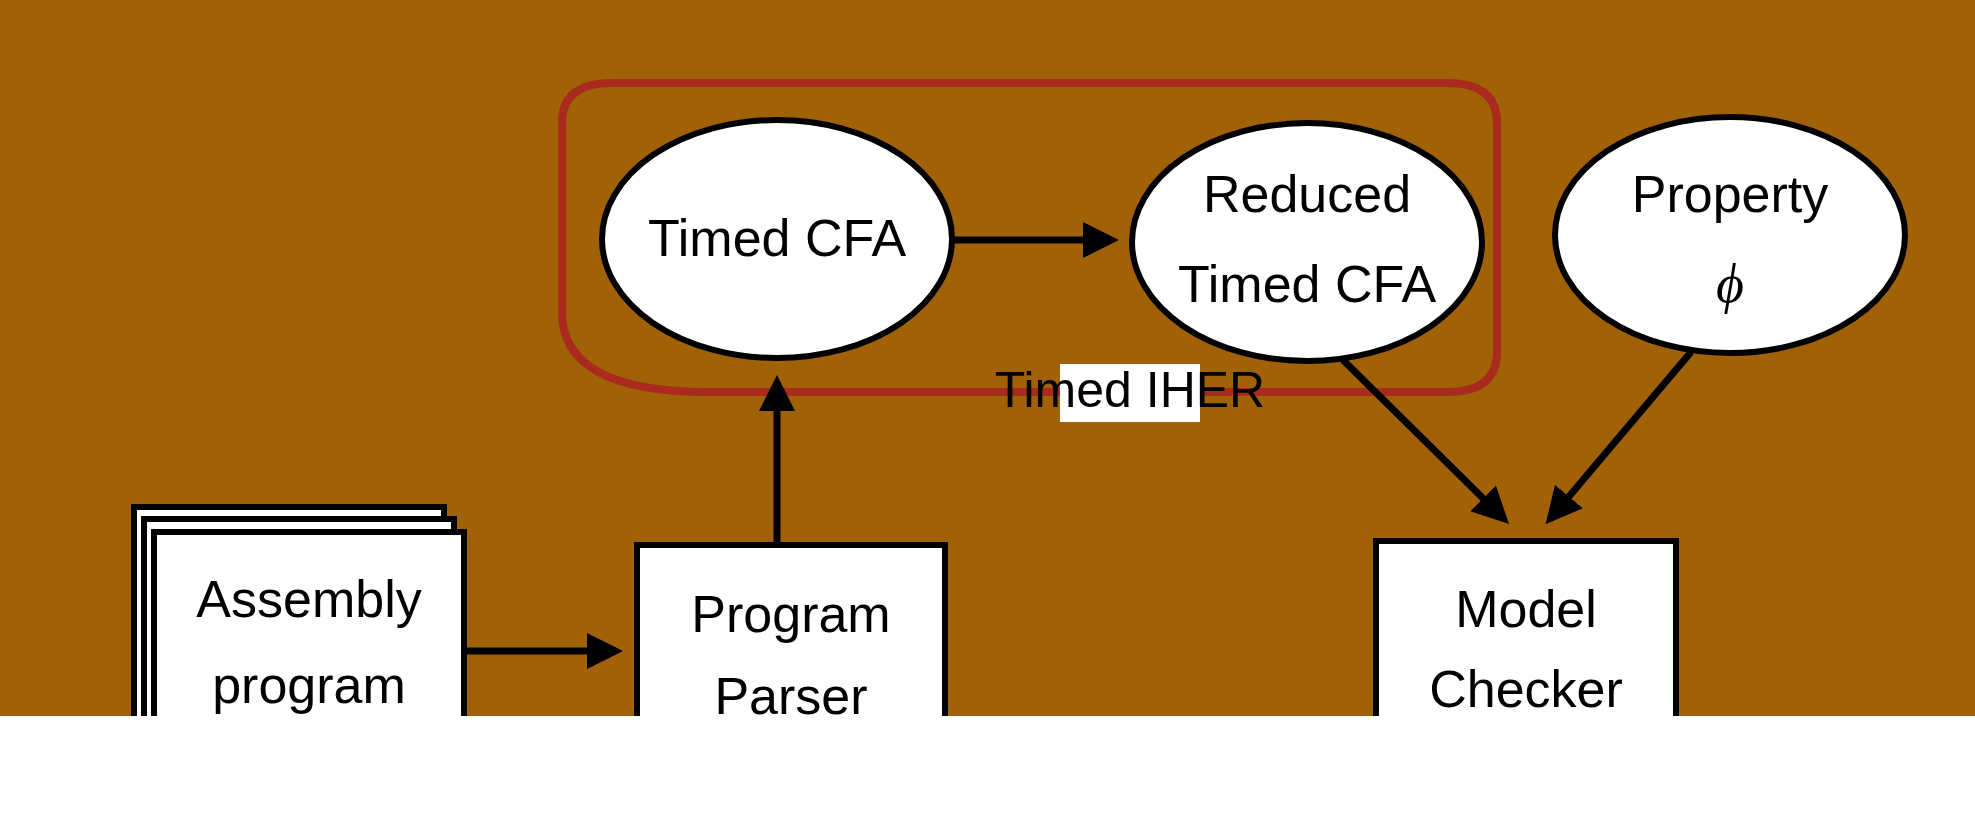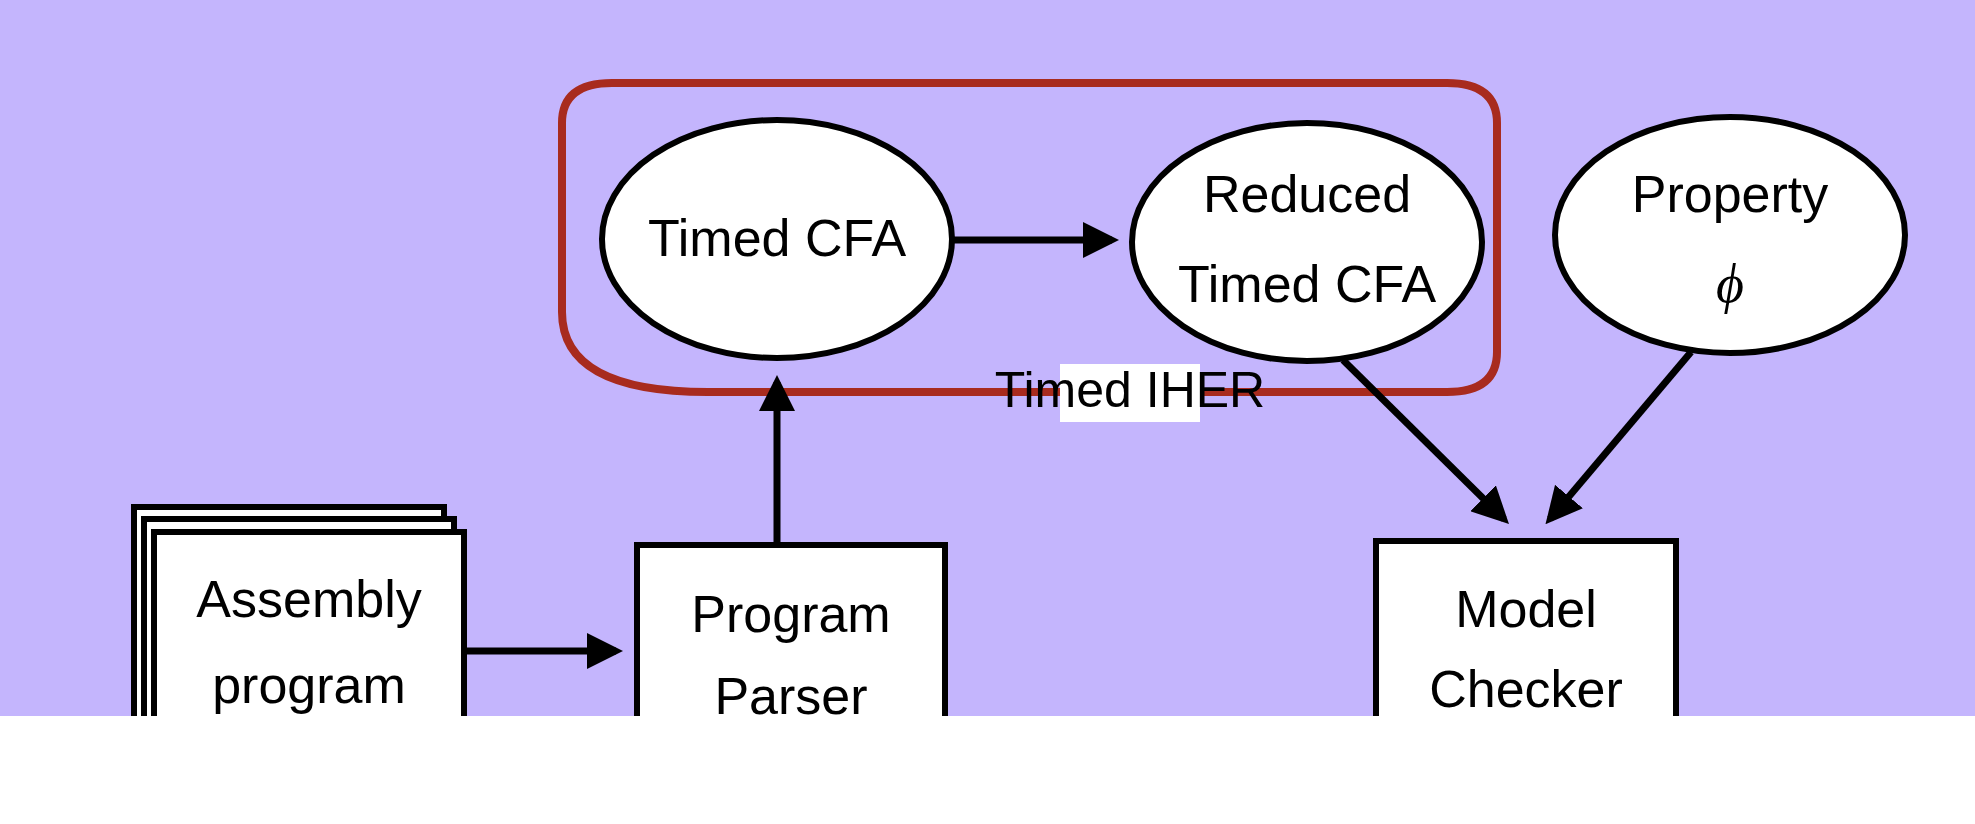--- a/index.html
+++ b/index.html
@@ -7,21 +7,21 @@
     padding: 0;
     background: #ffffff;
   }
   body {
     font-family: "Liberation Sans", sans-serif;
   }
   #canvas {
     position: relative;
     width: 1975px;
     height: 716px;
-    background: #c4b5fd;
+    background: #a16207;
     overflow: hidden;
   }
   #diagram-svg {
     position: absolute;
     left: 0;
     top: 0;
     width: 1975px;
     height: 824px;
   }
   .node-text {

